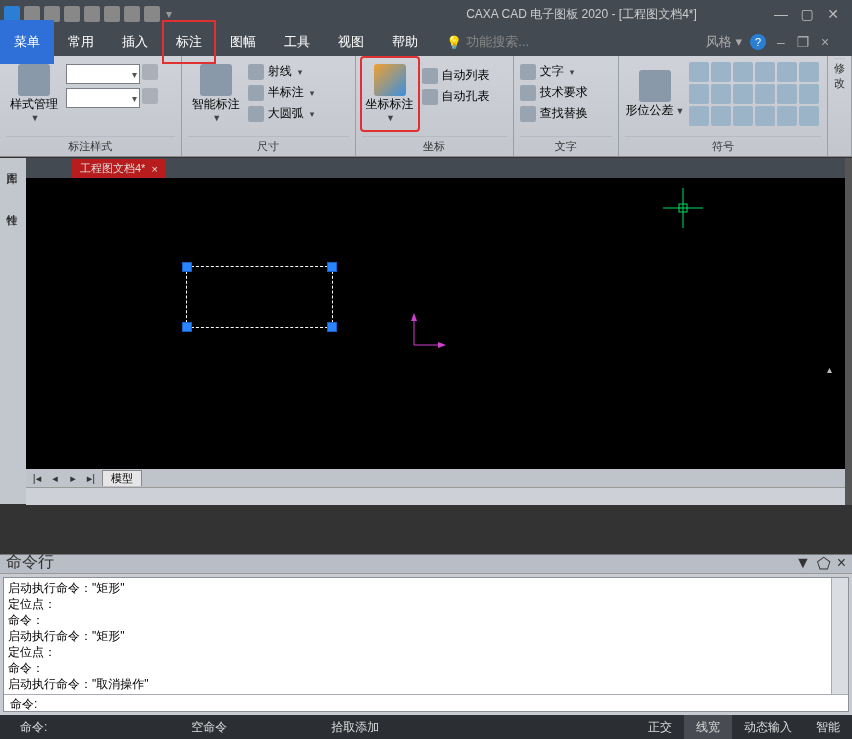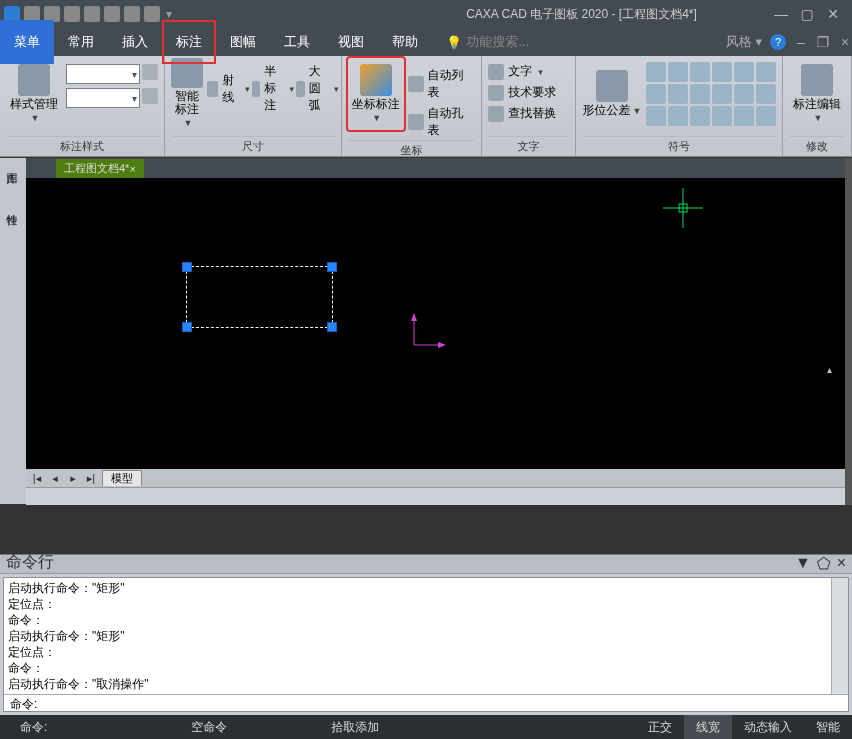--- a/index.html
+++ b/index.html
@@ -6,41 +6,41 @@
 .titlebar{height:28px;background:#444a52;display:flex;align-items:center;color:#ccc;padding:0 4px}
 .tb-left{display:flex;align-items:center;gap:4px;flex:1}
 .qa-icon{width:16px;height:16px;background:#888;border-radius:2px}
 .tb-title{flex:1;text-align:center;color:#ccc;font-size:12px}
 .tb-right{display:flex;gap:12px;padding-right:8px;color:#bbb}
 .win-btn{width:14px;font-size:14px;text-align:center;cursor:pointer}
 .menubar{height:28px;background:#444a52;display:flex;align-items:center;color:#fff;font-size:13px;position:relative}
 .menu-item{padding:8px 14px;line-height:28px;cursor:pointer}
 .menu-item.active{background:#2e6fd8}
 .menu-item.red-box{outline:2px solid #e03030;outline-offset:-2px}
-.menu-right{margin-left:auto;display:flex;align-items:center;gap:8px;padding-right:0;color:#aaa}
+.menu-right{margin-left:auto;display:flex;align-items:center;gap:8px;padding-right:20px;color:#aaa}
 .ribbon{height:100px;background:linear-gradient(#cfd3d9,#c3c7cd);border-bottom:1px solid #888;display:flex}
 .rgroup{border-right:1px solid #9aa0a8;display:flex;flex-direction:column;padding:2px 6px 0 6px}
 .rgroup-body{flex:1;display:flex;align-items:flex-start;gap:4px}
 .rgroup-label{text-align:center;font-size:11px;color:#333;padding:2px 0;border-top:1px solid rgba(0,0,0,0.07)}
 .bigbtn{display:flex;flex-direction:column;align-items:center;justify-content:center;width:56px;height:72px;cursor:pointer;border-radius:2px}
 .bigbtn .ico{width:32px;height:32px;background:#8a99aa;border-radius:3px;margin-bottom:2px}
 .bigbtn .lbl{font-size:12px;text-align:center;line-height:13px}
 .red-outlined{outline:2px solid #e03030;outline-offset:0}
 .combo{width:70px;height:18px;background:#fff;border:1px solid #7a7f87;display:flex;align-items:center;font-size:11px;padding-left:2px;position:relative}
 .combo:after{content:"▾";position:absolute;right:2px;color:#555;font-size:10px}
 .tinybtn{width:16px;height:16px;background:#aab0b8;border-radius:2px;cursor:pointer}
 .smallrow{display:flex;align-items:center;gap:4px;font-size:12px;padding:1px 0;cursor:pointer}
 .smallrow .sico{width:16px;height:16px;background:#9aa4b0;border-radius:2px}
 .icon-grid{display:grid;grid-template-columns:repeat(6,20px);grid-auto-rows:20px;gap:2px}
 .icon-grid .gi{width:20px;height:20px;background:#9cb4c8;border-radius:2px;cursor:pointer}
 .leftdock{position:absolute;left:0;top:158px;width:26px;height:346px;background:#c2c7ce;border-right:1px solid #888}
 .ld-tab{writing-mode:vertical-rl;font-size:11px;padding:6px 4px;cursor:pointer;color:#222}
 .doc-area{position:absolute;left:26px;top:158px;right:7px;bottom:234px;background:#000;display:flex;flex-direction:column}
 .doc-tabs{height:20px;background:#444a52;display:flex;align-items:flex-end;color:#ddd;font-size:11px}
-.doc-tab{background:#4d7c0f;padding:2px 8px;margin-left:30px;display:flex;align-items:center;cursor:pointer}
+.doc-tab{background:#b91c1c;padding:2px 8px;margin-left:46px;display:flex;align-items:center;gap:6px;cursor:pointer}
 .doc-canvas{flex:1;position:relative}
 .rect-sel{position:absolute;left:160px;top:88px;width:145px;height:60px;border:1px dashed #fff}
 .handle{position:absolute;width:8px;height:8px;background:#2a84ff;border:1px solid #1560c0}
 .h-tl{left:-5px;top:-5px}.h-tr{right:-5px;top:-5px}.h-bl{left:-5px;bottom:-5px}.h-br{right:-5px;bottom:-5px}
 .ucs{position:absolute;left:380px;top:135px;width:40px;height:40px}
 .ucs svg{overflow:visible}
 .cursor-cross{position:absolute;left:637px;top:10px;width:40px;height:40px}
 .sheet-bar{height:18px;background:#bfc4cb;display:flex;align-items:center;font-size:11px;padding-left:4px;gap:4px}
 .nav-btn{width:14px;text-align:center;cursor:pointer;color:#333}
 .sheet-tab{background:#e6e6e6;padding:0 8px;border:1px solid #888;border-bottom:none;cursor:pointer}
@@ -127,21 +127,21 @@
     </div>
     <div class="rgroup-label">标注样式</div>
   </div>
 
   <div class="rgroup" style="width:164px">
     <div class="rgroup-body">
       <div class="bigbtn">
         <div class="ico"></div>
         <div class="lbl"><span>智能标注</span><span class="drop-tri">▼</span></div>
       </div>
-      <div style="display:flex;flex-direction:row;gap:2px;margin-top:4px">
+      <div style="display:flex;flex-direction:column;gap:2px;margin-top:4px">
         <div class="smallrow">
             <div class="sico"></div>
             <span>射线</span>
             <span class="drop-tri">▾</span>
           </div>
         <div class="smallrow">
             <div class="sico"></div>
             <span>半标注</span>
             <span class="drop-tri">▾</span>
           </div>
@@ -220,26 +220,20 @@
           <div class="gi"></div>
           <div class="gi"></div>
           <div class="gi"></div>
           <div class="gi"></div>
       </div>
     </div>
     <div class="rgroup-label">符号</div>
   </div>
 
   <div class="rgroup" style="flex:1">
-    <div class="rgroup-body" style="justify-content:center">
-      <div class="bigbtn">
-        <div class="ico"></div>
-        <div class="lbl"><span>标注编辑</span><span class="drop-tri">▼</span></div>
-      </div>
-    </div>
     <div class="rgroup-label">修改</div>
   </div>
 </div>
 
 <div class="leftdock">
   <div class="ld-tab">图库</div>
   <div style="height:30px"></div>
   <div class="ld-tab">特性</div>
 </div>
 

